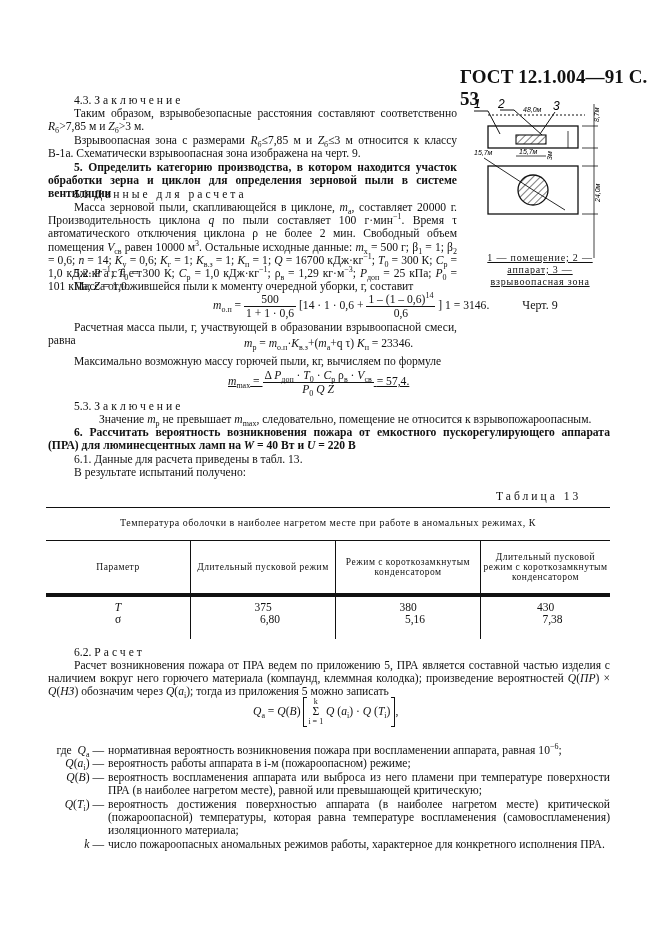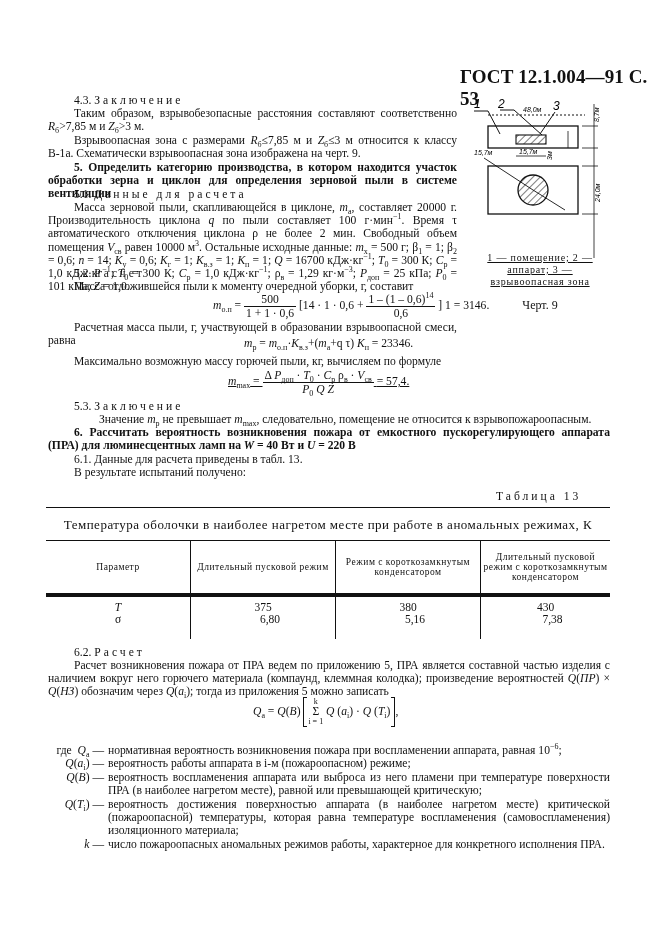--- a/index.html
+++ b/index.html
@@ -93,21 +93,21 @@
 </div>
 
 <div class="p ind b full" style="top:426px;">
   <span>6.</span>
   <span>Рассчитать вероятность возникновения пожара от емкостного пускорегулирующего аппарата (ПРА) для люминесцентных ламп на </span><i>W</i><span> = 40 Вт и </span><i>U</i><span> = 220 В</span>
 </div>
 <div class="p ind full" style="top:453px;">6.1. Данные для расчета приведены в табл. 13.</div>
 <div class="p ind full" style="top:466px;">В результате испытаний получено:</div>
 <div class="abs" style="left:496px; top:490px; letter-spacing:3px; font-size:11.6px;">Таблица 13</div>
 <div class="abs" style="left:46px; width:564px; top:507px; border-top:1.5px solid #111;"></div>
-<div class="abs" style="left:46px; width:564px; top:517px; text-align:center; font-size:13px; letter-spacing:0.5px;">Температура оболочки в наиболее нагретом месте при работе в аномальных режимах, К</div>
+<div class="abs" style="left:46px; width:564px; top:517px; text-align:center; font-size:10px; letter-spacing:0.5px;">Температура оболочки в наиболее нагретом месте при работе в аномальных режимах, К</div>
 
 <table class="t13">
   <thead>
     <tr>
       <th style="width:140px;">Параметр</th>
       <th style="width:140px;">Длительный пусковой режим</th>
       <th style="width:140px;">Режим с короткозамкнутым конденсатором</th>
       <th>Длительный пусковой режим с короткозамкнутым конденсатором</th>
     </tr>
   </thead>

